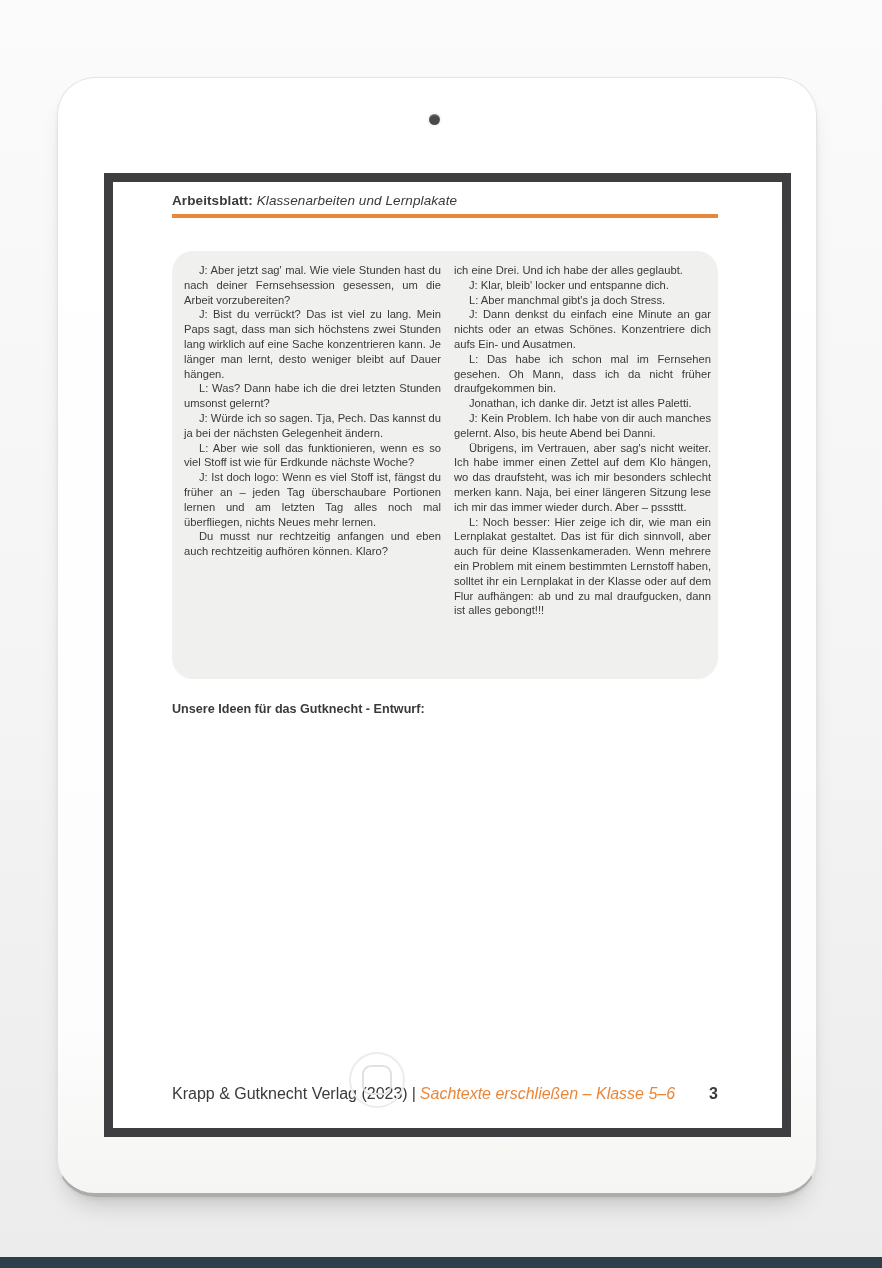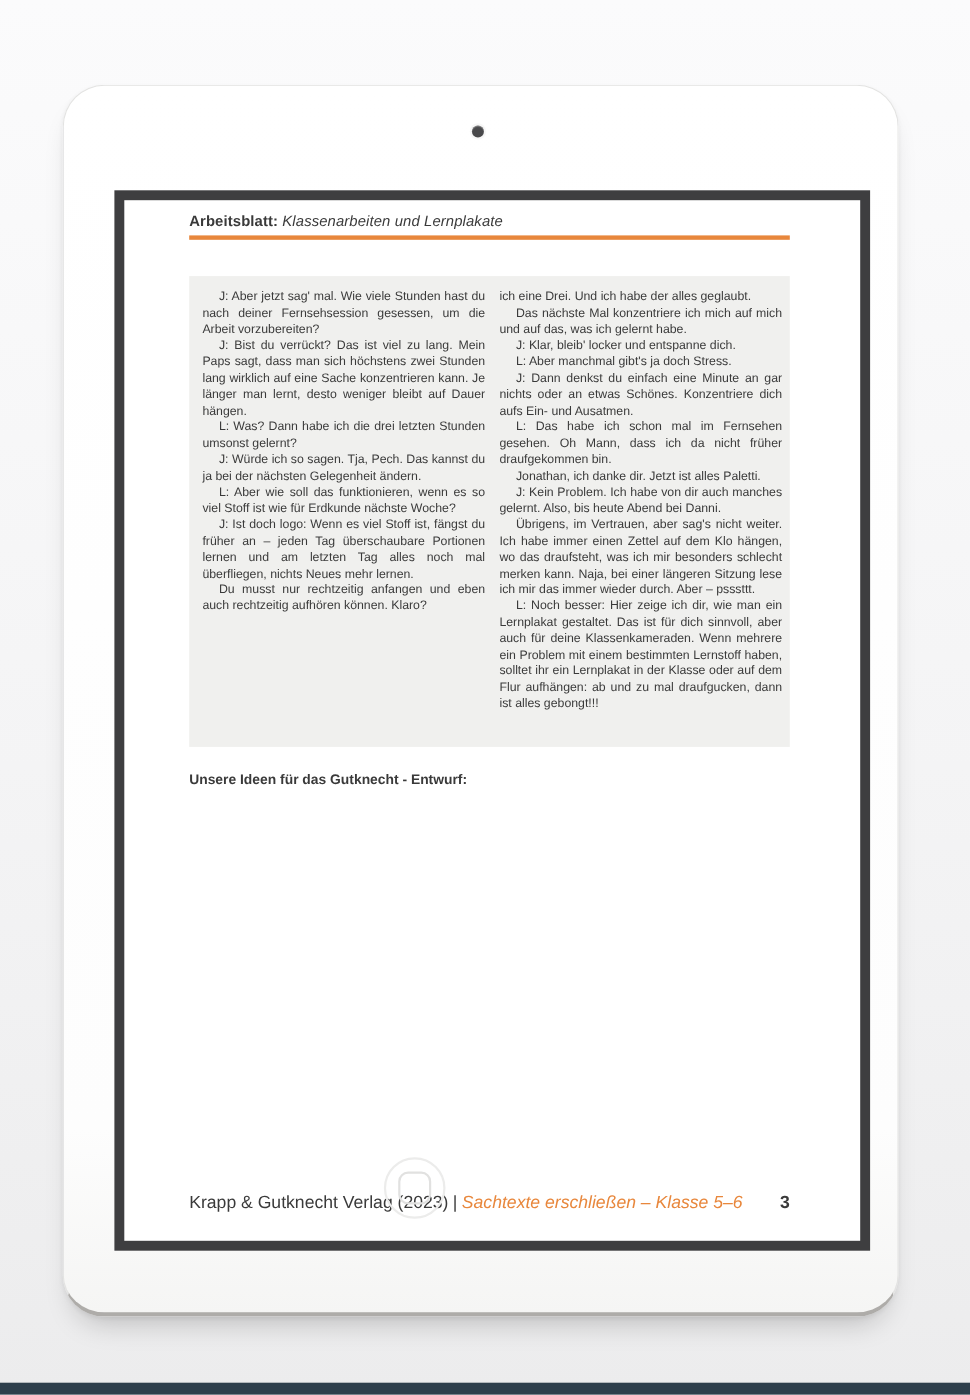--- a/index.html
+++ b/index.html
@@ -51,21 +51,21 @@
   }
   .header-line { font-size:13.5px; letter-spacing:0.1px; }
   .header-label { font-weight:bold; }
   .header-title { font-style:italic; }
   .orange-rule { height:4px; background:var(--accent,#e8873c); margin-top:6px; }
   
   .dialogue-block {
     margin-top:33px; height:428px; box-sizing:border-box;
     background:var(--blockbg,#f0f0ee);
     padding:12px 7px 0 12px;
-    display:flex; gap:13px; overflow:hidden;
+    display:flex; gap:13px; overflow:hidden;border-radius:21px;
   }
   .col { flex:1 1 0; font-size:11.2px; line-height:14.8px; text-align:justify; }
   .para { margin:0; text-indent:15px; }
   .col-right .para:first-child { text-indent:0; }
   
   .section-heading { margin-top:23px; font-size:12.6px; font-weight:bold; }
   .page-footer {
     position:absolute; left:59px; right:64px; bottom:25px;
     display:flex; justify-content:space-between; align-items:baseline;
     font-size:16px;
@@ -95,21 +95,20 @@
               <p class="para">J: Aber jetzt sag' mal. Wie viele Stunden hast du nach deiner Fernsehsession gesessen, um die Arbeit vorzubereiten?</p>
               <p class="para">J: Bist du verrückt? Das ist viel zu lang. Mein Paps sagt, dass man sich höchstens zwei Stunden lang wirklich auf eine Sache konzentrieren kann. Je länger man lernt, desto weniger bleibt auf Dauer hängen.</p>
               <p class="para">L: Was? Dann habe ich die drei letzten Stunden umsonst gelernt?</p>
               <p class="para">J: Würde ich so sagen. Tja, Pech. Das kannst du ja bei der nächsten Gelegenheit ändern.</p>
               <p class="para">L: Aber wie soll das funktionieren, wenn es so viel Stoff ist wie für Erdkunde nächste Woche?</p>
               <p class="para">J: Ist doch logo: Wenn es viel Stoff ist, fängst du früher an – jeden Tag überschaubare Portionen lernen und am letzten Tag alles noch mal überfliegen, nichts Neues mehr lernen.</p>
               <p class="para">Du musst nur rechtzeitig anfangen und eben auch rechtzeitig aufhören können. Klaro?</p>
             </div>
           <div class="col col-right">
               <p class="para">ich eine Drei. Und ich habe der alles geglaubt.</p>
-              <p class="para">Das nächste Mal konzentriere ich mich auf mich und auf das, was ich gelernt habe.</p>
               <p class="para">J: Klar, bleib' locker und entspanne dich.</p>
               <p class="para">L: Aber manchmal gibt's ja doch Stress.</p>
               <p class="para">J: Dann denkst du einfach eine Minute an gar nichts oder an etwas Schönes. Konzentriere dich aufs Ein- und Ausatmen.</p>
               <p class="para">L: Das habe ich schon mal im Fernsehen gesehen. Oh Mann, dass ich da nicht früher draufgekommen bin.</p>
               <p class="para">Jonathan, ich danke dir. Jetzt ist alles Paletti.</p>
               <p class="para">J: Kein Problem. Ich habe von dir auch manches gelernt. Also, bis heute Abend bei Danni.</p>
               <p class="para">Übrigens, im Vertrauen, aber sag's nicht weiter. Ich habe immer einen Zettel auf dem Klo hängen, wo das draufsteht, was ich mir besonders schlecht merken kann. Naja, bei einer längeren Sitzung lese ich mir das immer wieder durch. Aber – psssttt.</p>
               <p class="para">L: Noch besser: Hier zeige ich dir, wie man ein Lernplakat gestaltet. Das ist für dich sinnvoll, aber auch für deine Klassenkameraden. Wenn mehrere ein Problem mit einem bestimmten Lernstoff haben, solltet ihr ein Lernplakat in der Klasse oder auf dem Flur aufhängen: ab und zu mal draufgucken, dann ist alles gebongt!!!</p>
             </div>
         </div>

